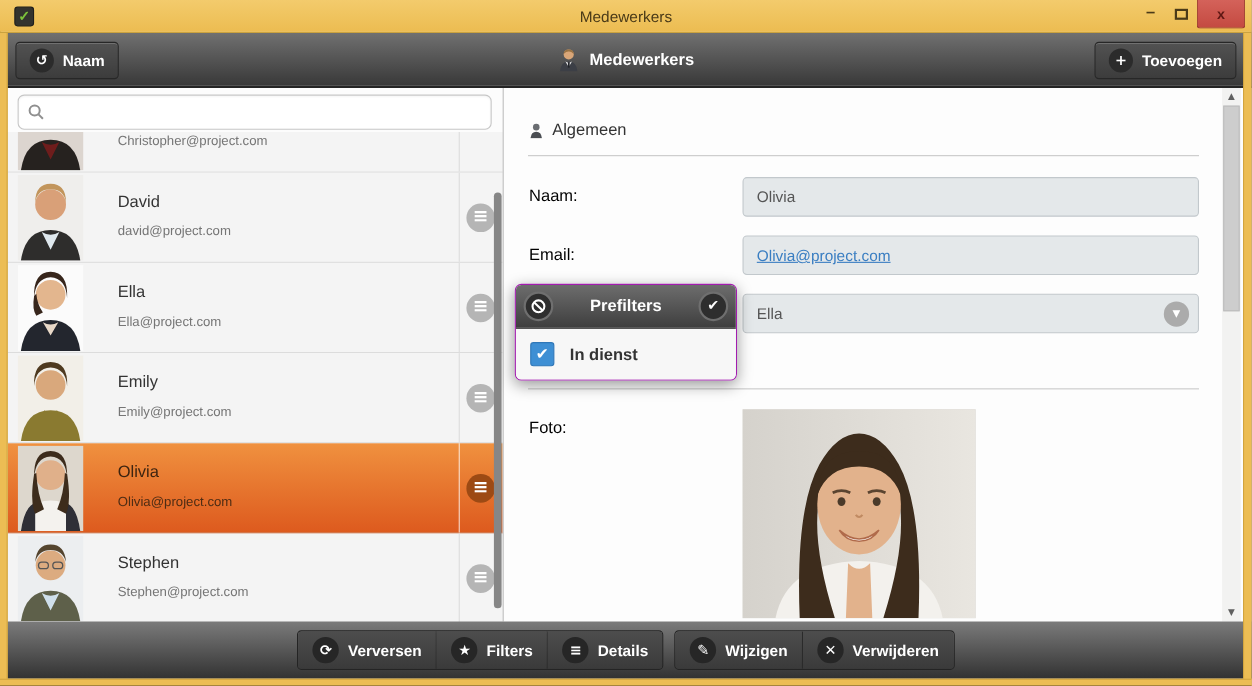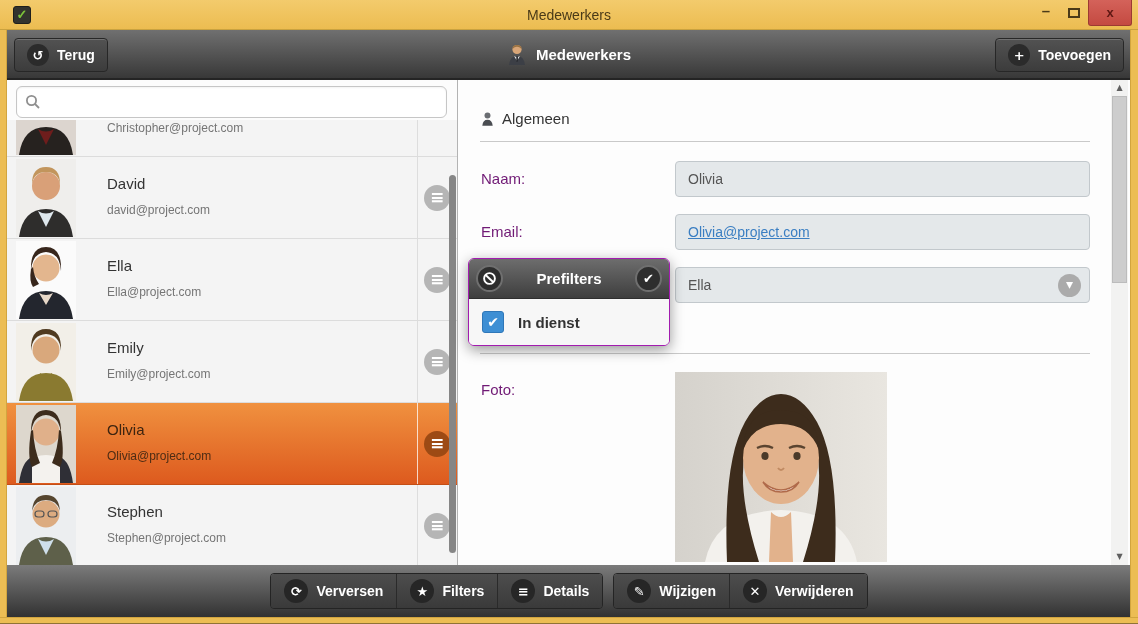--- a/index.html
+++ b/index.html
@@ -78,21 +78,21 @@
 
   
   .panel-div { position:absolute; left:457px; top:80px; bottom:59px; width:1px; background:#b3b3b3; }
 
   
   .detail { position:absolute; left:458px; top:80px; width:653px; height:572px; background:#fdfdfd; }
   .sec-head { position:absolute; left:23px; top:30px; display:flex; align-items:center; gap:8px;
               font-size:15px; color:#333; }
   .hr1 { position:absolute; left:22px; top:61px; width:610px; border-top:1px solid #c9c9c9; }
   .hr2 { position:absolute; left:22px; top:273px; width:610px; border-top:1px solid #c9c9c9; }
-  .f-label { position:absolute; left:23px; font-size:15px; color:#701a75; }
+  .f-label { position:absolute; left:23px; font-size:15px; color:#000000; }
   .f-field { position:absolute; left:217px; width:415px; height:36px; background:#e4e8ea;
              border:1px solid #c2c8cc; border-radius:4px; display:flex; align-items:center;
              padding:0 12px; font-size:14px; color:#555; }
   .f-naam  { top:81px; }
   .f-email { top:134px; }
   .f-manager { top:187px; }
   .f-field a { color:#3a7ec2; text-decoration:underline; cursor:pointer; }
   .dd-circ { position:absolute; right:8px; top:6px; width:23px; height:23px; border-radius:50%;
              background:#ababab; color:#fff; text-align:center; line-height:21px; font-size:14px; }
   .lbl-naam { top:90px; } .lbl-email { top:143px; } .lbl-foto { top:301px; }
@@ -160,21 +160,21 @@
         <path d="M2 22 Q3 13 10 13 Q17 13 18 22 Z" fill="#3c3f46"></path>
         <path d="M7 13 L10 18 L13 13 Q10 15 7 13" fill="#e9e9e9"></path>
         <rect x="9.3" y="13.5" width="1.6" height="5" fill="#22242a"></rect>
         <circle cx="10" cy="6.5" r="4.6" fill="#d9a678"></circle>
         <path d="M5.4 6 Q5.4 1.9 10 1.9 Q14.6 1.9 14.6 6 Q12 3.6 10 3.8 Q8 3.6 5.4 6" fill="#9a7344"></path>
       </svg>
       <span>Medewerkers</span>
     </div>
     <div class="tb-btn tb-back">
       <span class="circ">↺</span>
-      <span>Terug</span>
+      <span>Naam</span>
     </div>
     <div class="tb-btn tb-add">
       <span class="circ">+</span>
       <span>Toevoegen</span>
     </div>
   </div>
 
   <div class="sidebar">
     <div class="search-wrap">
       <div class="search-box">

